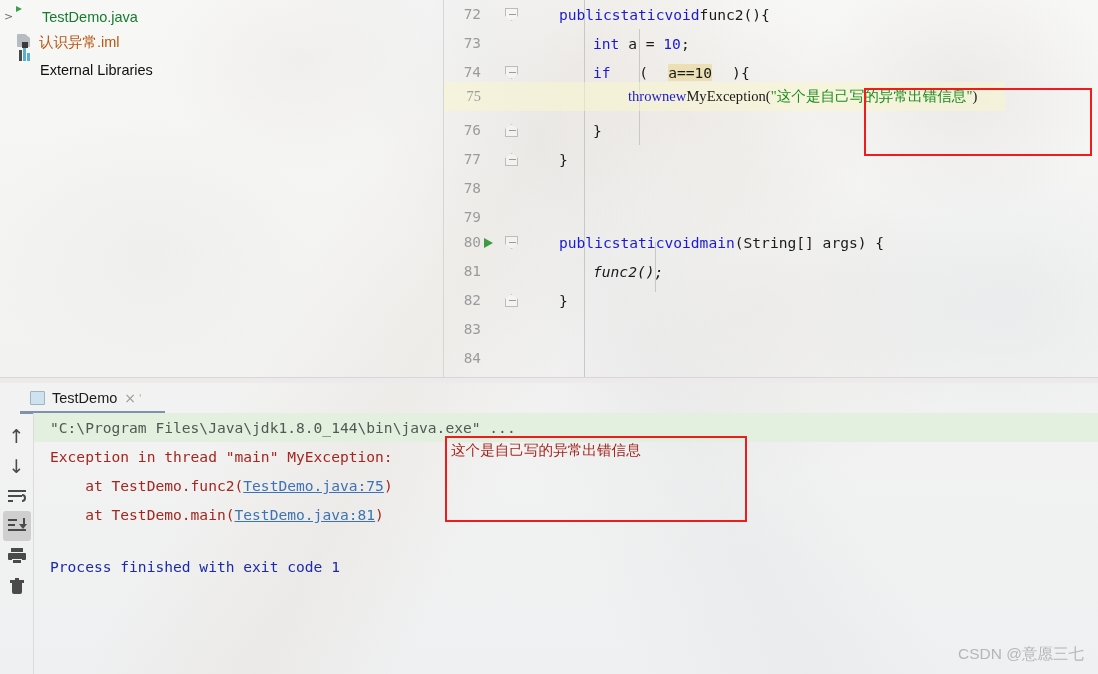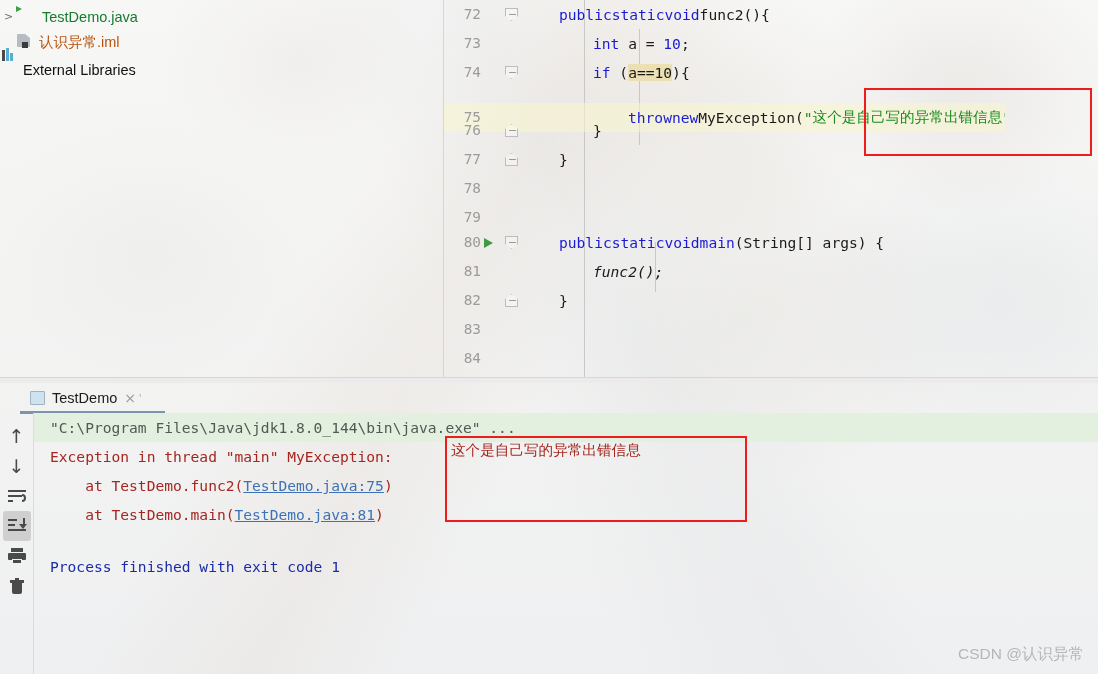--- a/index.html
+++ b/index.html
@@ -447,21 +447,21 @@
       <span class="tree-arrow">&gt;</span>
       <span class="tree-ico"><span class="ico-javaclass"></span></span>
       <span class="tree-label green">TestDemo.java</span>
     </div>
 
     <div class="tree-row" style="top:31px; padding-left:17px;">
       <span class="tree-ico"><span class="ico-iml"></span></span>
       <span class="tree-label orange">认识异常.iml</span>
     </div>
 
-    <div class="tree-row" style="top:58px; padding-left:1px;">
+    <div class="tree-row" style="top:58px; padding-left:18px;">
       <span class="tree-ico"><span class="ico-lib"><i></i><i></i><i></i></span></span>
       <span class="tree-label">External Libraries</span>
     </div>
 
 
   </div>
 
   <div class="editor-divider"></div>
 
   <div class="editor">
@@ -488,24 +488,24 @@
         <span class="code-text" style="left:150px;"><span class="kw">int</span><span> a = </span><span class="num">10</span><span>;</span></span>
       </div>
 
       <div class="code-line" style="top:58px;">
         <div class="gutter-bg"></div>
           <div class="line-body"></div>
         <span class="lnum">74</span>
         <span class="fold">
             <span class="fold-open"></span>
           </span>
-        <span class="code-text" style="left:150px;"><span class="kw">if</span><span> (</span><span class="warnbox"><span>a==10</span></span><span>){</span></span>
-      </div>
-
-      <div class="code-line current" style="top:103px;">
+        <span class="code-text" style="left:150px;gap:20px;"><span class="kw">if</span><span> (</span><span class="warnbox"><span>a==10</span></span><span>){</span></span>
+      </div>
+
+      <div class="code-line current" style="top:82px;font-family:Liberation Serif, serif;">
         <div class="gutter-bg"></div>
           <div class="line-body"></div>
         <span class="lnum">75</span>
         <span class="code-text" style="left:185px;"><span class="kw">throw</span> <span class="kw">new</span> <span class="meth">MyException</span><span>(</span><span class="str">"</span><span class="str">这个是自己写的异常出错信息</span><span class="str">"</span><span>)</span></span>
       </div>
 
       <div class="code-line" style="top:116px;">
         <div class="gutter-bg"></div>
           <div class="line-body"></div>
         <span class="lnum">76</span>
@@ -658,15 +658,15 @@
 
       <div class="cline" style="top:87px;"><span class="c-err">    at TestDemo.main(</span><span class="c-link">TestDemo.java:81</span><span class="c-err">)</span></div>
 
       <div class="cline c-blue" style="top:139px;">Process finished with exit code 1</div>
     </div>
   </div>
 
   <div class="red-box-console"></div>
   <div class="red-box-console-text">这个是自己写的异常出错信息</div>
 
-  <div class="watermark">CSDN @认识异常</div>
+  <div class="watermark">CSDN @意愿三七</div>
 
 </div>
 
 </body></html>

